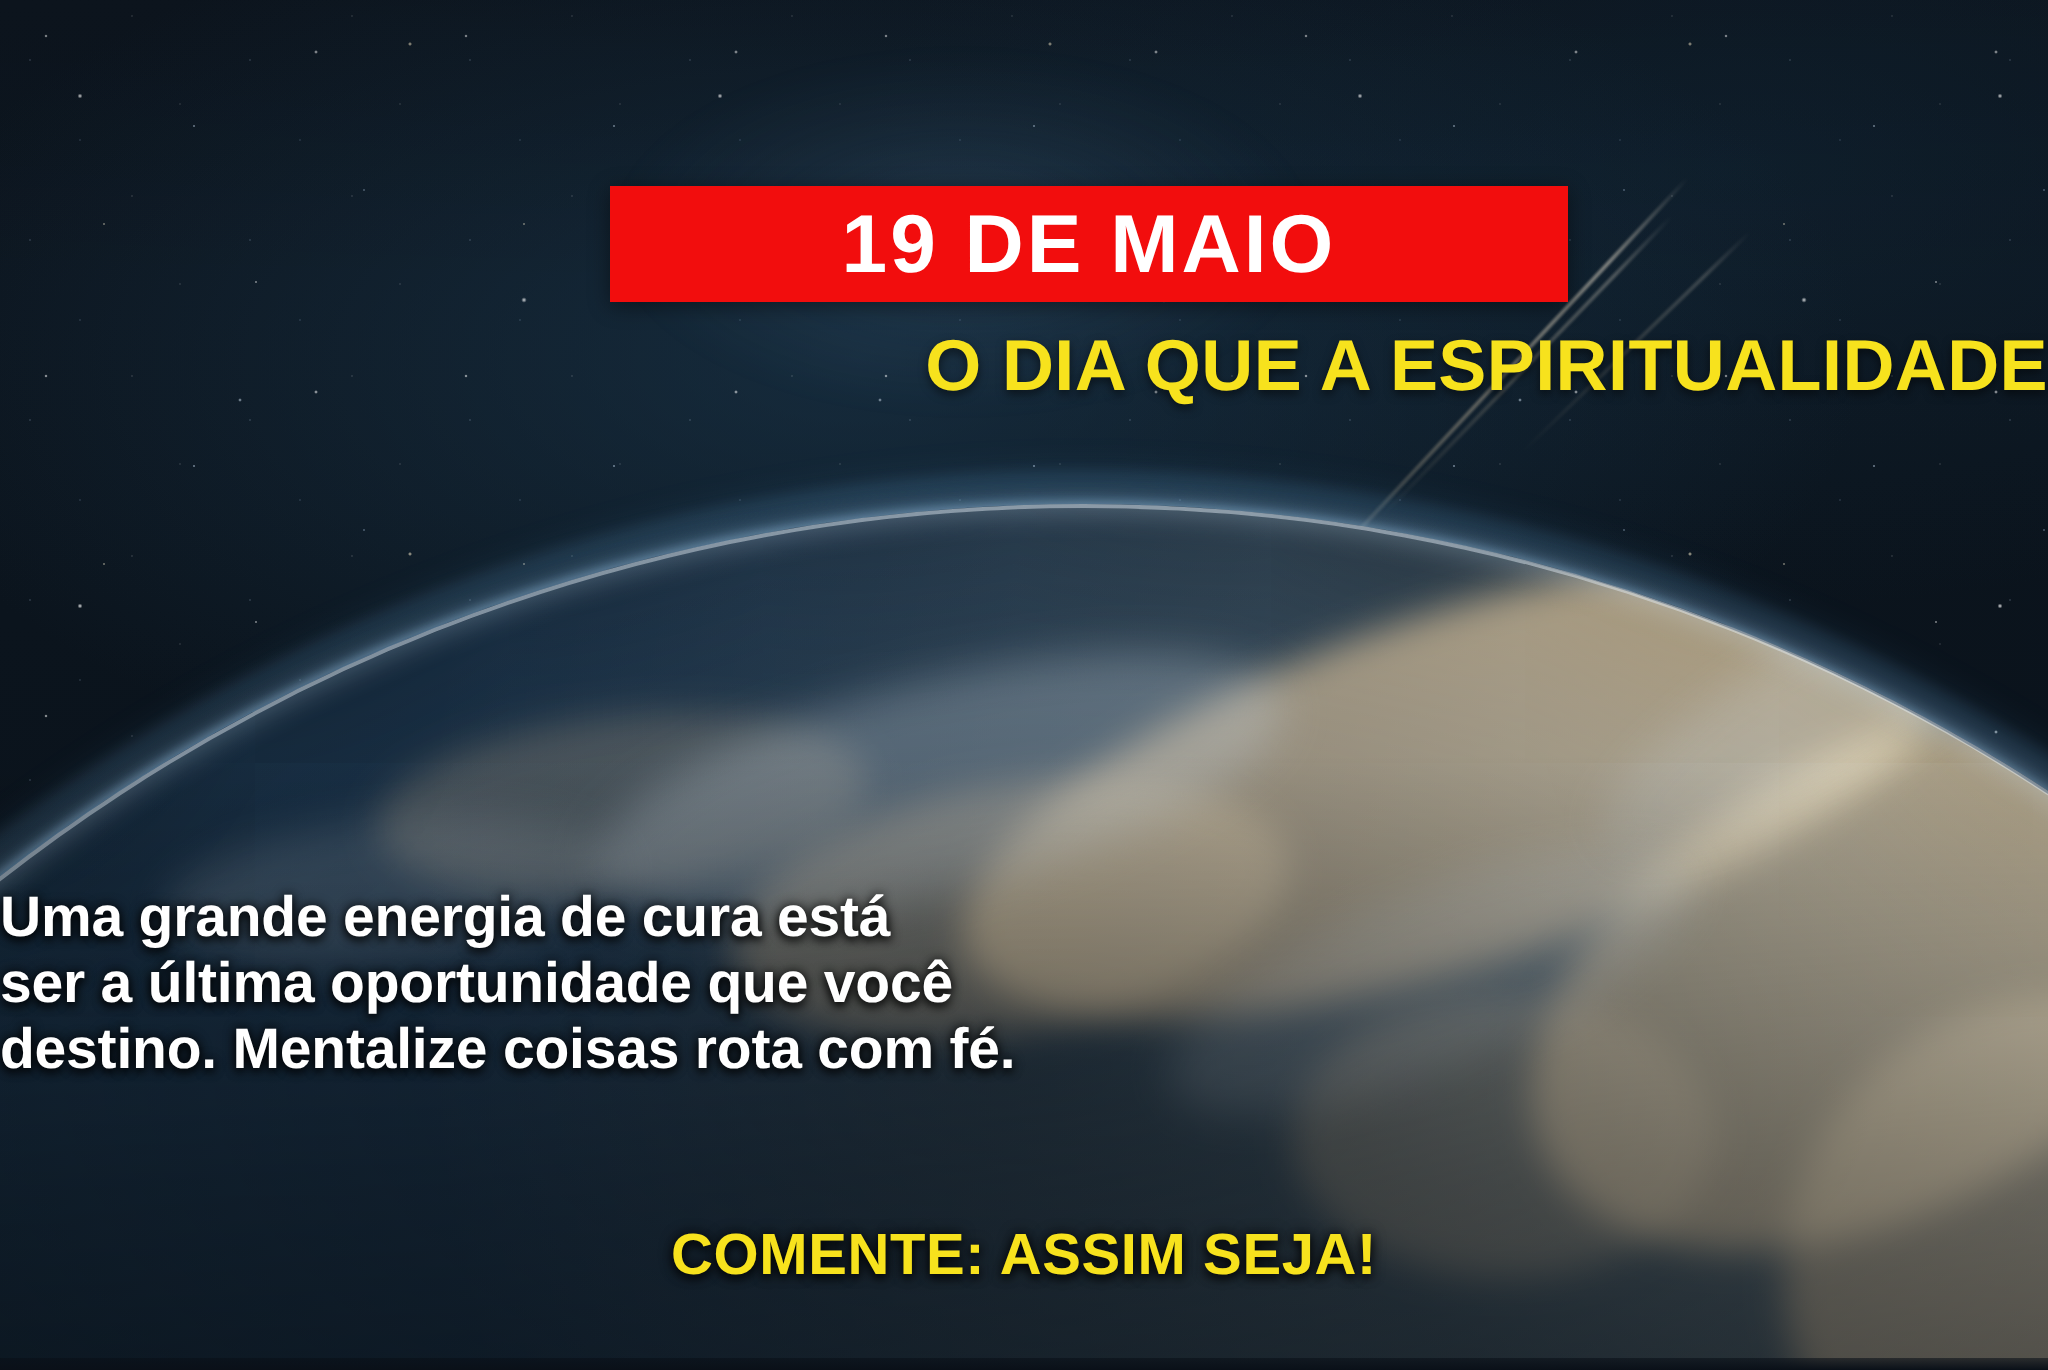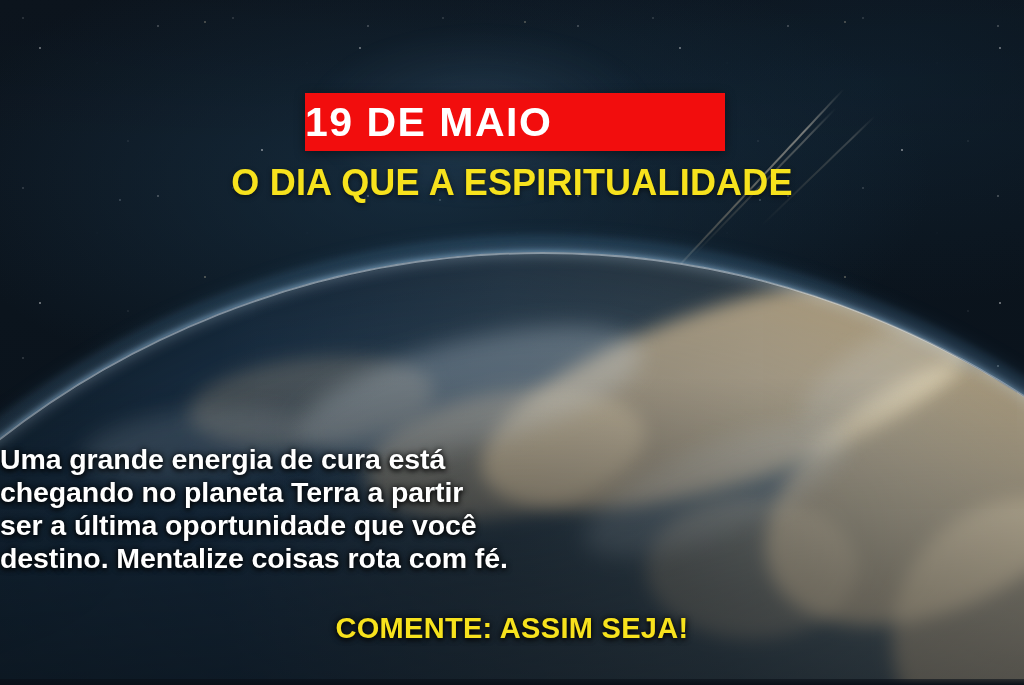--- a/index.html
+++ b/index.html
@@ -192,42 +192,43 @@
   
   .content {
     position: absolute;
     inset: 0;
   }
 
   .date-banner {
     position: absolute;
     left: 305px;
     top: 93px;
-    width: 420px;
+    width: 479px;
     height: 58px;
     background: #f20d0d;
     display: flex;
     align-items: center;
+    justify-content: center;
     box-shadow: 0 2px 10px rgba(0,0,0,0.45);
   }
   .date-banner .label {
     color: #ffffff;
     font-size: 41px;
     font-weight: bold;
     letter-spacing: 1.5px;
     line-height: 1;
     white-space: nowrap;
   }
 
   .headline {
     position: absolute;
     left: 0;
     right: 0;
     top: 162px;
-    text-align: center;
+    text-align: right;
     color: #f7e21d;
     font-size: 36px;
     font-weight: bold;
     line-height: 1.18;
     letter-spacing: 0.2px;
     text-shadow: 0 2px 5px rgba(0,0,0,0.55);
   }
   .headline .hl-line { display: block; white-space: nowrap; }
 
   .body-copy {
@@ -310,21 +311,20 @@
     <div class="date-banner">
       <span class="label">19 DE MAIO</span>
     </div>
 
     <div class="headline">
       <span class="hl-line">O DIA QUE A ESPIRITUALIDADE</span>
     </div>
 
     <div class="body-copy">
       <span class="bc-line">Uma grande energia de cura está</span>
-      <span class="bc-line">chegando no planeta Terra a partir</span>
       <span class="bc-line">ser a última oportunidade que você</span>
       <span class="bc-line">destino. Mentalize coisas rota com fé.</span>
     </div>
 
     <div class="cta">COMENTE: ASSIM SEJA!</div>
 
     <div class="bottom-strip"></div>
   </div>
 
 </div>

